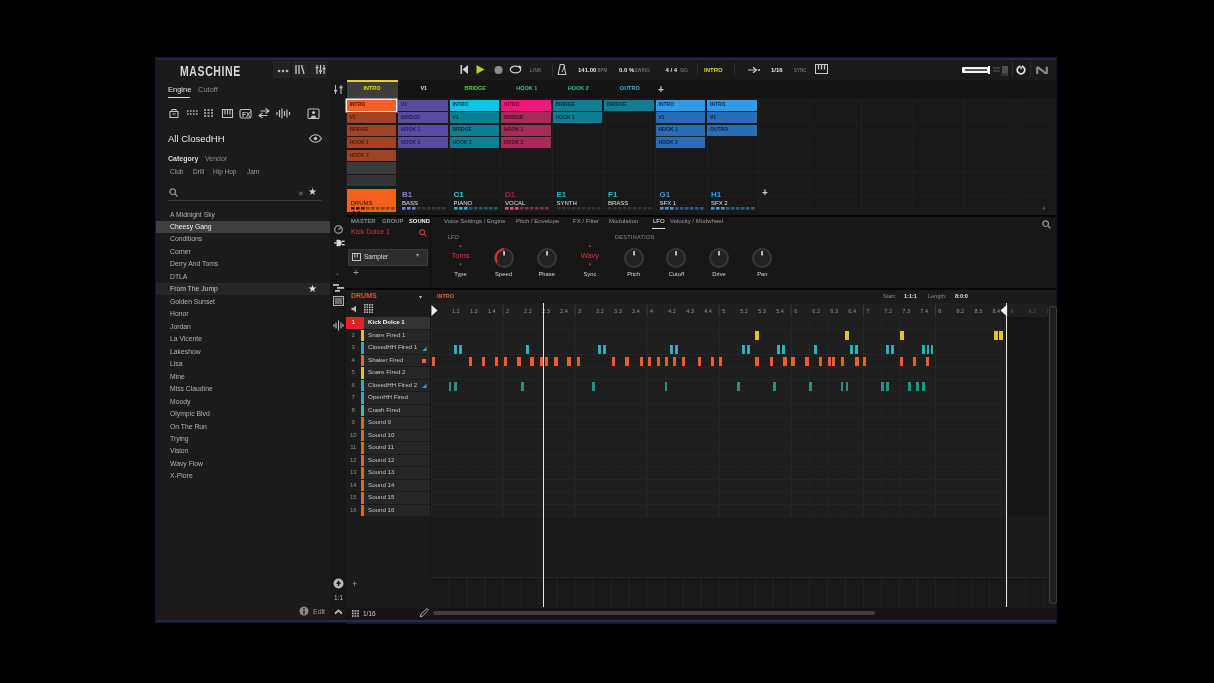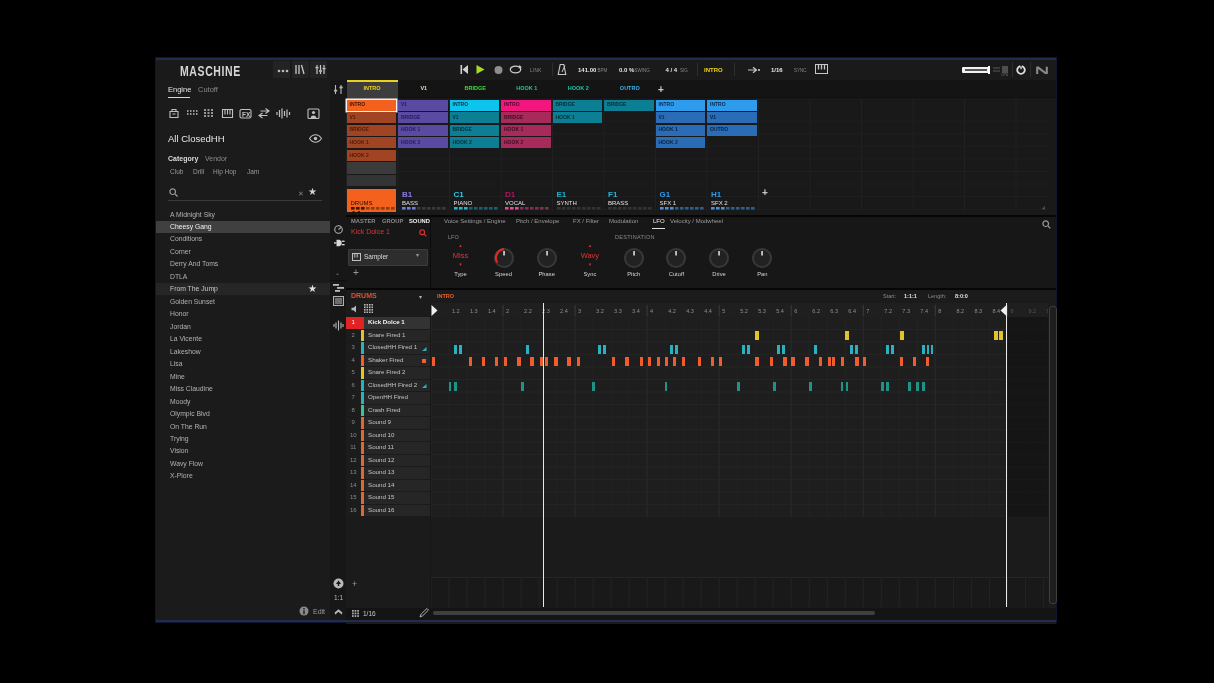--- a/index.html
+++ b/index.html
@@ -454,21 +454,21 @@
 <div style="left:288px;top:160px;font-size:6px;color:#9a9a9a;">Voice Settings / Engine</div>
 <div style="left:360px;top:160px;font-size:6px;color:#9a9a9a;">Pitch / Envelope</div>
 <div style="left:417px;top:160px;font-size:6px;color:#9a9a9a;">FX / Filter</div>
 <div style="left:453px;top:160px;font-size:6px;color:#9a9a9a;">Modulation</div>
 <div style="left:497px;top:160px;font-size:6px;color:#ededed;">LFO</div>
 <div style="left:514px;top:160px;font-size:6px;color:#9a9a9a;">Velocity / Modwheel</div>
 <div style="left:496px;top:169.5px;width:13px;height:1.2px;background:#e0e0e0;"></div>
 <div style="left:292px;top:176px;font-size:5.5px;color:#8a8a8a;">LFO</div>
 <div style="left:459px;top:176px;font-size:5.5px;color:#8a8a8a;letter-spacing:0.3px;">DESTINATION</div>
 <div style="left:292.5px;top:185.5px;width:24px;height:5px;font-size:4.5px;color:#d03030;text-align:center;">▲</div>
-<div style="left:290.5px;top:194px;width:28px;height:9px;font-size:7.5px;color:#e03434;text-align:center;">Miss</div>
+<div style="left:290.5px;top:194px;width:28px;height:9px;font-size:7.5px;color:#e03434;text-align:center;">Toms</div>
 <div style="left:292.5px;top:204.5px;width:24px;height:5px;font-size:4.5px;color:#d03030;text-align:center;">▼</div>
 <div style="left:284.5px;top:213px;width:40px;height:8px;font-size:5.8px;color:#d4d4d4;text-align:center;">Type</div>
 <div style="left:336.5px;top:188.5px;width:22px;height:22px;">
       <svg width="22" height="22">
         <circle cx="11" cy="11" r="9" fill="#222" stroke="#383838" stroke-width="2"></circle>
         <path d="M 4.1 15.5 A 9 9 0 0 1 11 2.1" stroke="#e02828" stroke-width="2.2" fill="none"></path>
         <rect x="10.3" y="4" width="1.5" height="4.5" fill="#e8e8e8"></rect>
       </svg>
     </div>
 <div style="left:327.5px;top:213px;width:40px;height:8px;font-size:5.8px;color:#d4d4d4;text-align:center;">Speed</div>

